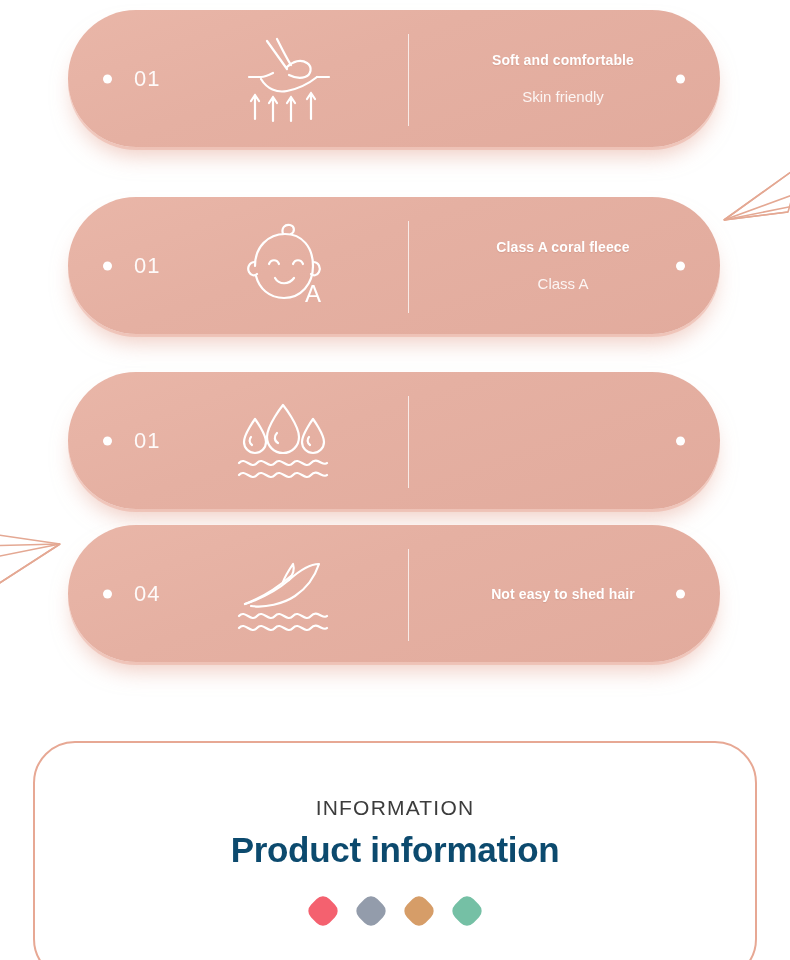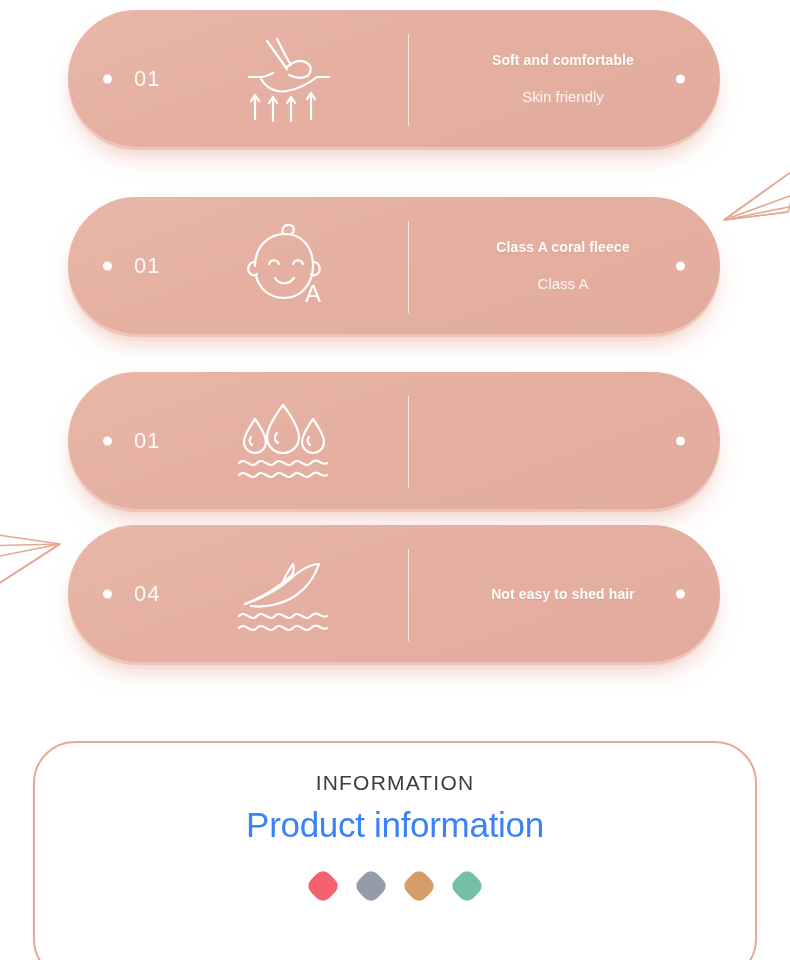--- a/index.html
+++ b/index.html
@@ -114,31 +114,31 @@
     width:724px; height:240px;
     border:2px solid #e7a894;
     border-radius:42px;
     background:#ffffff;
   }
   .info-inner {
     position:absolute; left:0; right:0; top:0;
     text-align:center;
   }
   .info-eyebrow {
-    margin-top:28px;
+    margin-top:53px;
     font-size:21px;
     font-weight:400;
     color:#3c3c3c;
     letter-spacing:1.2px;
   }
   .info-heading {
     margin-top:10px;
     font-size:35px;
-    font-weight:normal;
-    color:#3b82f6;
+    font-weight:bold;
+    color:#0c4a6e;
     letter-spacing:-0.3px;
   }
   .swatch-row {
     margin-top:28px;
     display:flex;
     justify-content:center;
     gap:22px;
   }
   .swatch {
     width:26px; height:26px;

